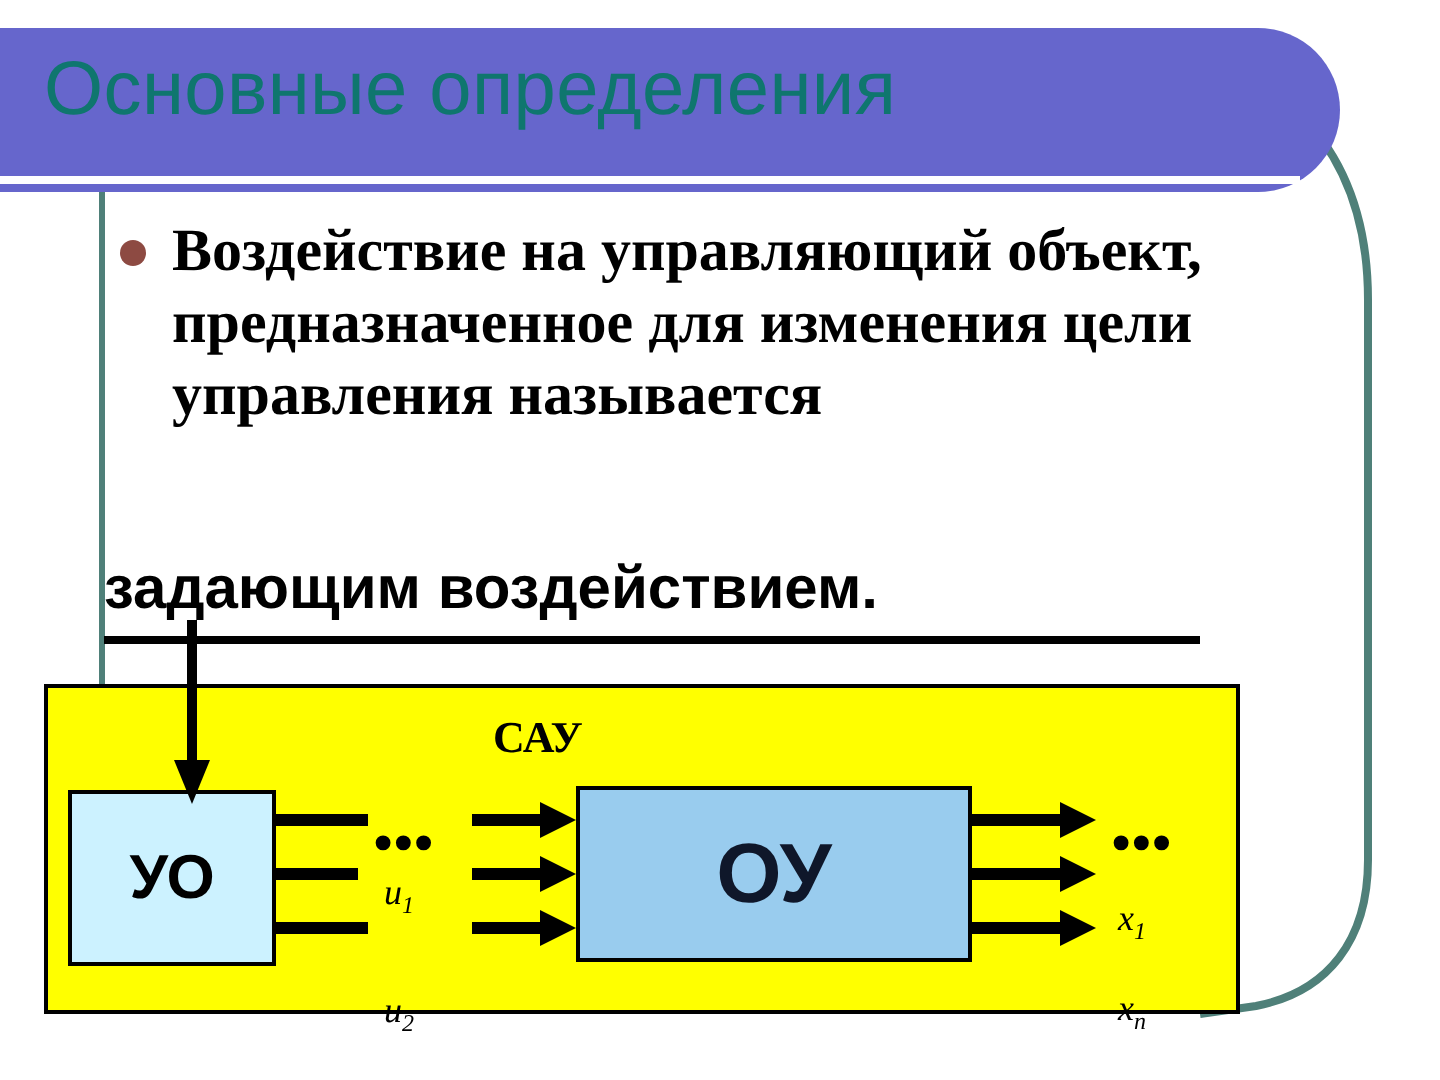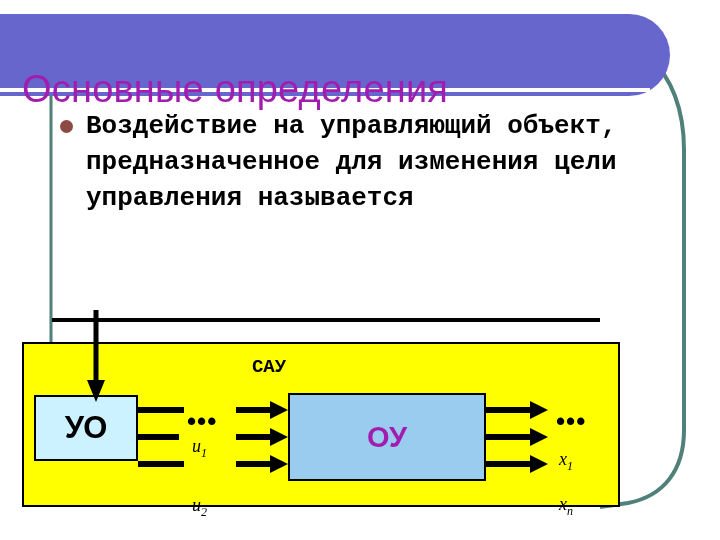--- a/index.html
+++ b/index.html
@@ -46,27 +46,26 @@
     width: 650px;
     height: 4px;
     background: #ffffff;
     z-index: 4;
   }
   .title-text {
     position: absolute;
     left: 22px;
     top: 24px;
     z-index: 5;
-    color: #a21caf;
+    color: #0f766e;
     font-family: "Liberation Sans", sans-serif;
     font-size: 38px;
     font-weight: 400;
     letter-spacing: 0.2px;
     white-space: nowrap;
-    margin-top: 44px;
   }
 
   
   .bullet-row {
     position: absolute;
     left: 60px;
     top: 108px;
     width: 560px;
     z-index: 2;
   }
@@ -75,22 +74,22 @@
     left: 0px;
     top: 12px;
     width: 13px;
     height: 13px;
     border-radius: 50%;
     background: #8d4a42;
   }
   .bullet-text {
     margin: 0;
     padding: 0 0 0 26px;
-    font-family: Liberation Mono, monospace;
-    font-size: 26px;
+    font-family: Liberation Serif, serif;
+    font-size: 30px;
     font-weight: bold;
     line-height: 36px;
     color: #000000;
   }
 
   
   .emph-text {
     position: absolute;
     left: 52px;
     top: 278px;
@@ -122,31 +121,31 @@
     border: 2px solid #000000;
     box-sizing: border-box;
     z-index: 2;
   }
   .sau-label {
     position: absolute;
     left: 190px;
     top: 12px;
     width: 110px;
     text-align: center;
-    font-family: Liberation Mono, monospace;
-    font-size: 19px;
+    font-family: Liberation Serif, serif;
+    font-size: 22px;
     font-weight: bold;
     color: #000000;
   }
   .box-uo {
     position: absolute;
     left: 10px;
     top: 51px;
     width: 104px;
-    height: 66px;
+    height: 88px;
     background: #ccf2ff;
     border: 2px solid #000000;
     box-sizing: border-box;
     display: flex;
     align-items: center;
     justify-content: center;
   }
   .box-uo span {
     font-family: "Liberation Sans", sans-serif;
     font-size: 31px;
@@ -161,23 +160,23 @@
     height: 88px;
     background: #99ccee;
     border: 2px solid #000000;
     box-sizing: border-box;
     display: flex;
     align-items: center;
     justify-content: center;
   }
   .box-ou span {
     font-family: "Liberation Sans", sans-serif;
-    font-size: 29px;
-    font-weight: bold;
-    color: #a21caf;
+    font-size: 42px;
+    font-weight: bold;
+    color: #0f172a;
   }
 
   .sig-label {
     position: absolute;
     font-family: "Liberation Serif", serif;
     font-style: italic;
     font-size: 18px;
     color: #000000;
     white-space: nowrap;
     margin-top: 42px;
@@ -234,20 +233,21 @@
 
   <div class="title-bar"></div>
   <div class="title-rule"></div>
   <div class="title-text">Основные определения</div>
 
   <div class="bullet-row">
     <span class="bullet-dot"></span>
     <p class="bullet-text">Воздействие на управляющий объект, предназначенное для изменения цели управления называется</p>
   </div>
 
+  <div class="emph-text">задающим воздействием.</div>
   <div class="emph-rule"></div>
 
   <svg class="in-arrow" viewBox="0 0 60 95">
     <line x1="26" y1="0" x2="26" y2="78" stroke="#000000" stroke-width="5"></line>
     <polygon points="26,92 17,70 35,70" fill="#000000"></polygon>
   </svg>
 
   <div class="diagram">
 
     <div class="sau-label">САУ</div>

